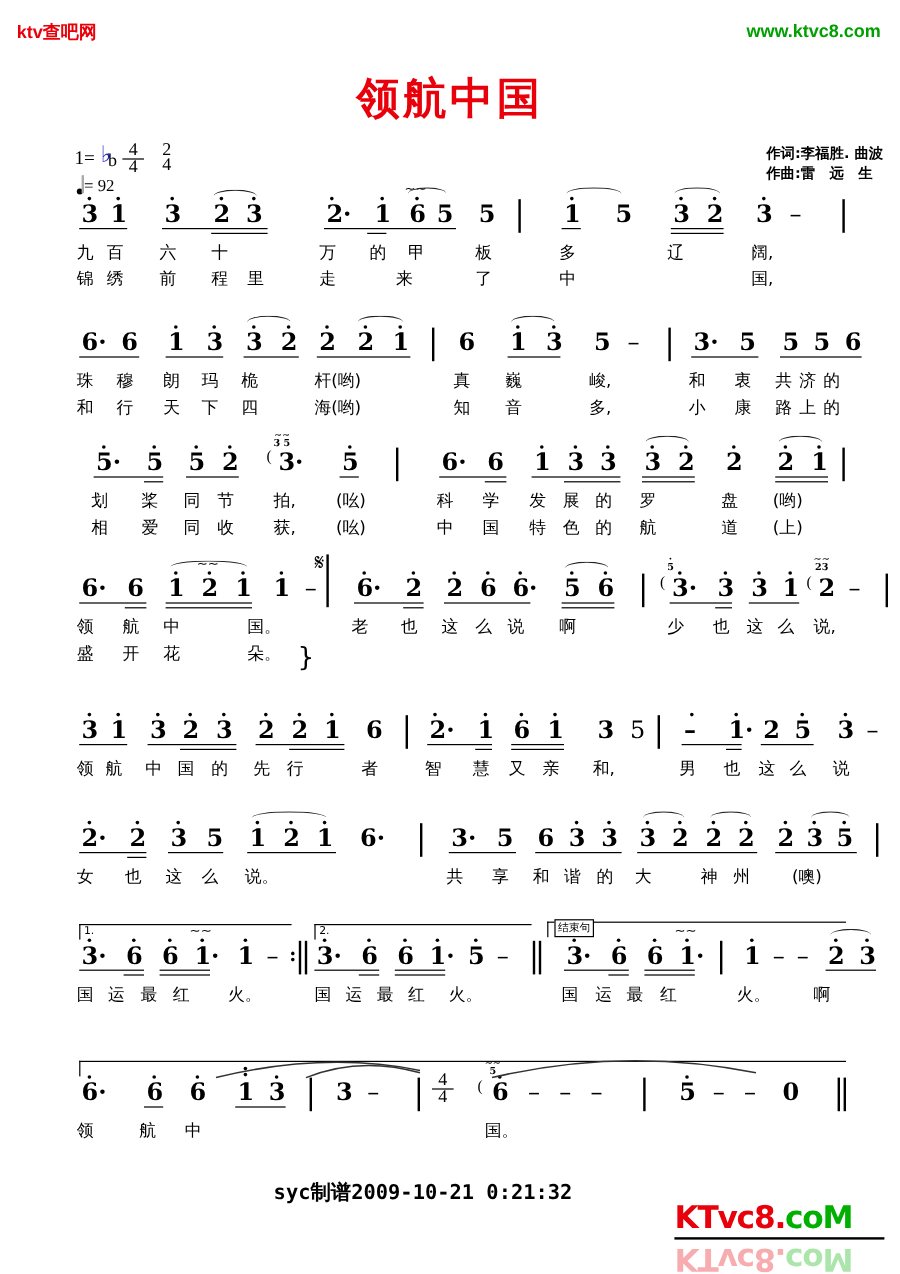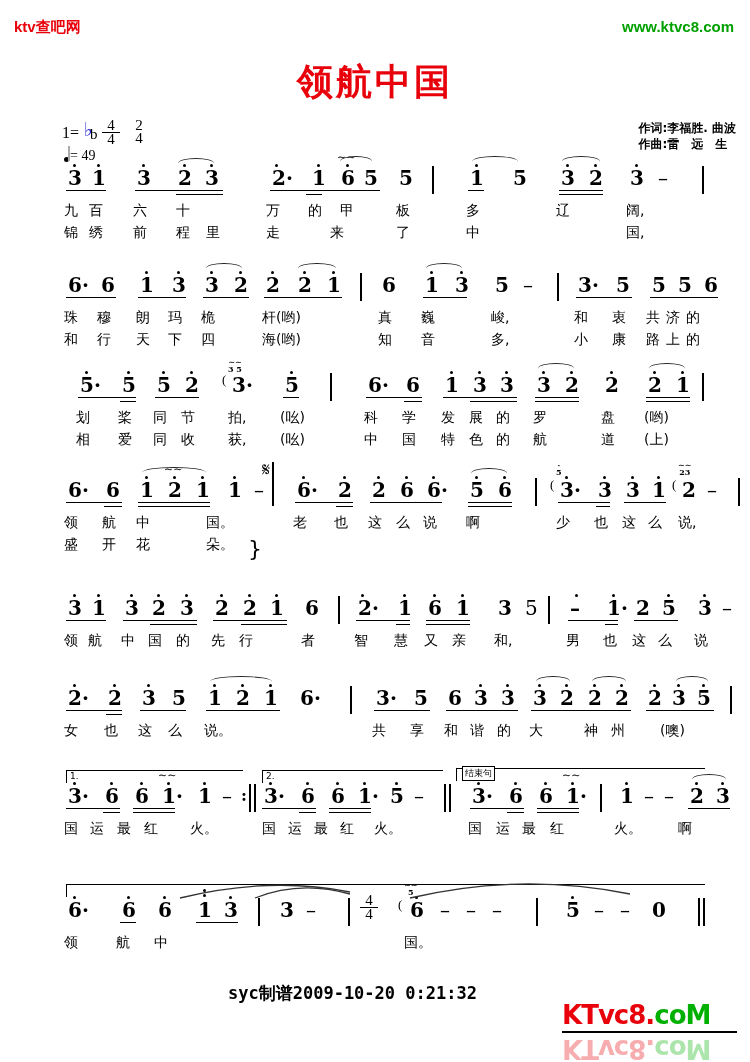--- a/index.html
+++ b/index.html
@@ -111,21 +111,21 @@
     <span class="num">4</span>
     <span class="den">4</span>
   </span>
   <span class="timesig nobar" id="ts2">
     <span class="num">2</span>
     <span class="den">4</span>
   </span>
 
   <span id="tempo">
     <span class="qnote"></span>
-    <span>= 49</span>
+    <span>= 92</span>
   </span>
 </div>
 
 <div id="credits">
   <div>作词:李福胜. 曲波</div>
   <div>作曲:雷　远　生</div>
 </div>
 
 <div class="system" style="top:168px">
   <div class="notes">
@@ -814,19 +814,19 @@
     </svg>
   </div>
   <div class="lyr">
     <span class="ly" style="left:64px">领</span>
     <span class="ly" style="left:116px">航</span>
     <span class="ly" style="left:154px">中</span>
     <span class="ly" style="left:404px">国。</span>
   </div>
 </div>
 
-<div id="footer-credit">syc制谱2009-10-20 0:21:32</div>
+<div id="footer-credit">syc制谱2009-10-21 0:21:32</div>
 
 <div id="logo">
   <div class="lg1"><span class="rl">KTvc8.</span><span class="gr">co</span><span class="gr">M</span></div>
   <div class="rule"></div>
   <div class="lg2"><span class="rl">KTvc8.</span><span class="gr">coM</span></div>
 </div>
 
 </body></html>

